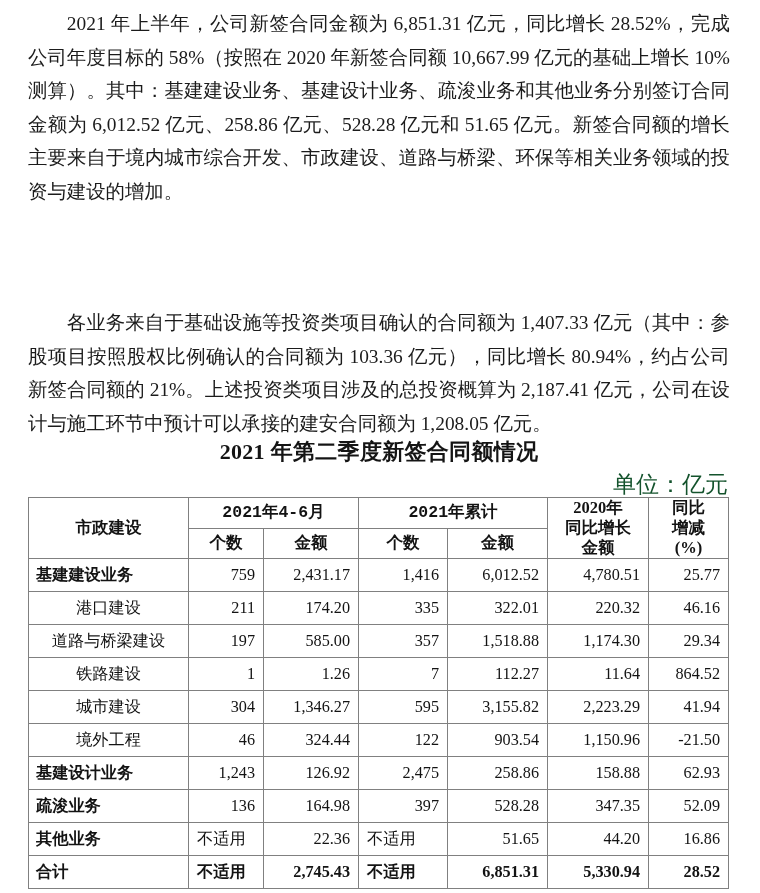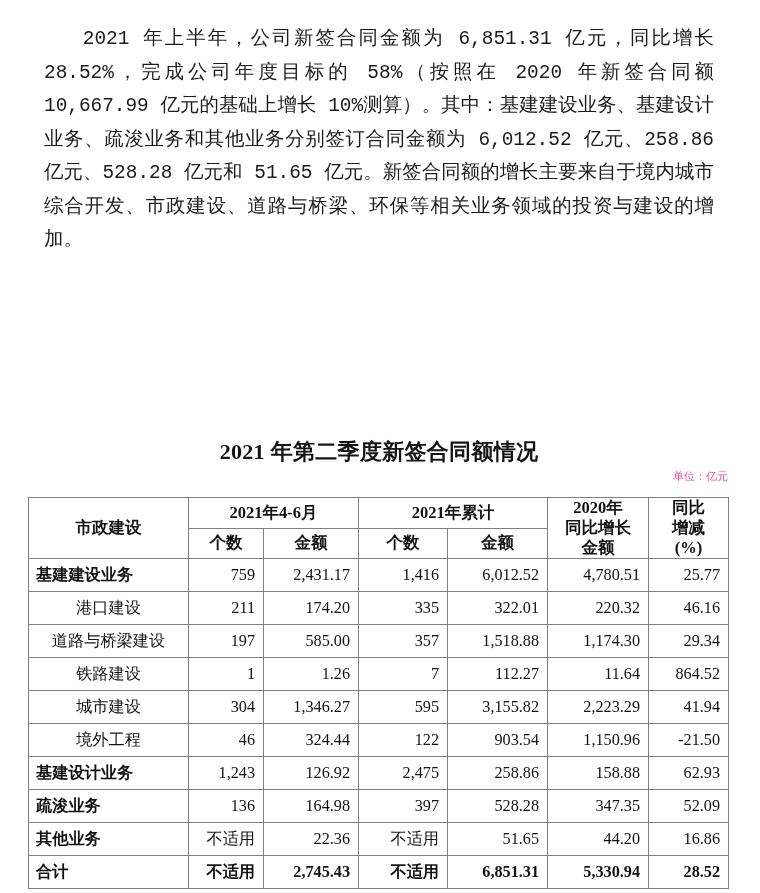--- a/index.html
+++ b/index.html
@@ -26,47 +26,46 @@
     left: 28px;
     width: 702px;
     font-size: 19.4px;
     line-height: 33.5px;
     text-align: justify;
     text-justify: inter-ideograph;
     color: #1b1b1b;
     letter-spacing: 0px;
   }
   .body-text p {
-    margin: 16px;
+    margin: 0;
     text-indent: 2em;
     text-align: justify;
     text-justify: inter-ideograph;
-    font-family: Liberation Mono, monospace;
   }
   .para-1 { top: 7px; }
   .para-2 { top: 206px; }
   .para-3 { top: 306px; }
 
   .table-title {
     position: absolute;
     left: 28px;
     width: 702px;
     top: 437px;
     text-align: center;
     font-size: 22px;
     font-weight: bold;
     letter-spacing: 0.3px;
     color: #141414;
   }
   .unit-label {
     position: absolute;
     right: 32px;
     top: 469px;
-    font-size: 11px;
-    color: #ec4899;
+    font-size: 23px;
+    color: #14532d;
   }
 
   table.qtable {
     position: absolute;
     left: 28px;
     top: 497px;
     width: 700px;
     border-collapse: collapse;
     font-size: 16.2px;
     color: #131313;
@@ -104,40 +103,43 @@
     font-family: Liberation Mono, monospace;
   }
   td.num {
     text-align: right;
     height: 32px;
     padding-right: 9px;
     margin-top: 41px;
   }
   td.num.bold { font-weight: bold; }
   td.na {
-    text-align: right;
+    text-align: left;
     height: 32px;
   }
   td.na.bold { font-weight: bold; }
 
   th.hcat { height: 56px; }
-  th.hgrp { height: 28px; }
+  th.hgrp { height: 28px; font-family: Liberation Mono, monospace; }
   th.hsub { height: 28px; }
   th.hmulti { height: 56px; line-height: 1.28; }
 </style>
 </head>
 <body>
 
 <div class="page">
 
   <div class="body-text para-1">
     <p>2021 年上半年，公司新签合同金额为 6,851.31 亿元，同比增长 28.52%，完成公司年度目标的 58%（按照在 2020 年新签合同额 10,667.99 亿元的基础上增长 10%测算）。其中：基建建设业务、基建设计业务、疏浚业务和其他业务分别签订合同金额为 6,012.52 亿元、258.86 亿元、528.28 亿元和 51.65 亿元。新签合同额的增长主要来自于境内城市综合开发、市政建设、道路与桥梁、环保等相关业务领域的投资与建设的增加。</p>
   </div>
 
 
+  <div class="body-text para-3">
+    <p>各业务来自于基础设施等投资类项目确认的合同额为 1,407.33 亿元（其中：参股项目按照股权比例确认的合同额为 103.36 亿元），同比增长 80.94%，约占公司新签合同额的 21%。上述投资类项目涉及的总投资概算为 2,187.41 亿元，公司在设计与施工环节中预计可以承接的建安合同额为 1,208.05 亿元。</p>
+  </div>
 
   <div class="table-title">2021 年第二季度新签合同额情况</div>
 
   <div class="unit-label">单位：亿元</div>
 
   <table class="qtable">
     <colgroup>
       <col class="col-cat">
         <col class="col-n1">
         <col class="col-a1">

